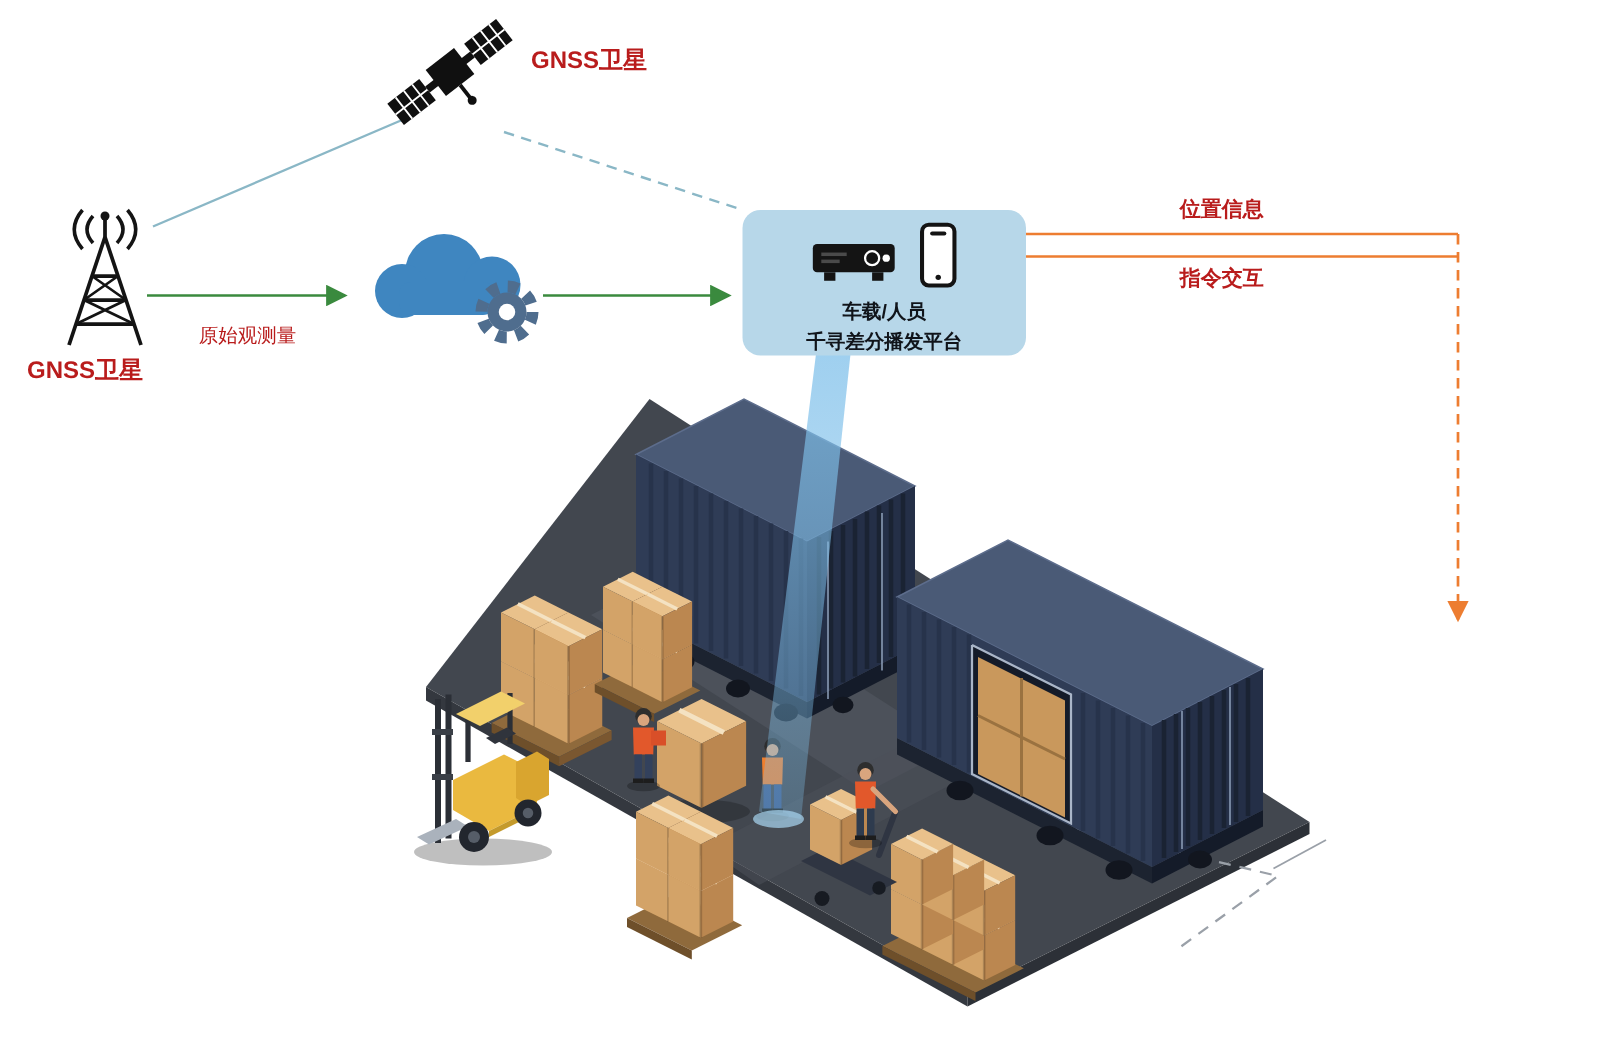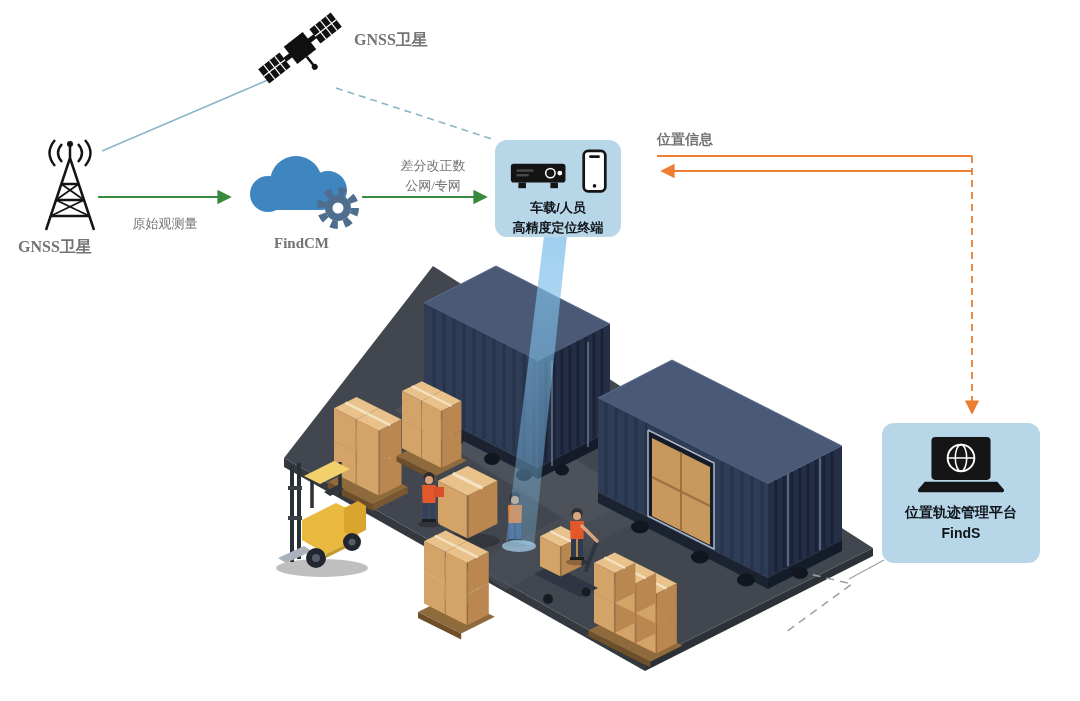--- a/index.html
+++ b/index.html
@@ -2,25 +2,25 @@
 <html><head>
 <meta charset="utf-8">
 <style>
   html,body{margin:0;padding:0;background:#fff;}
   .canvas{position:relative;width:1080px;height:701px;background:#fff;overflow:hidden;
           font-family:"Liberation Sans","DejaVu Sans",sans-serif;color:#141414;}
   .abs{position:absolute;}
   .scene{position:absolute;left:248px;top:228px;width:650px;height:462px;z-index:1;}
   .overlay{position:absolute;left:0;top:0;width:1080px;height:701px;z-index:2;pointer-events:none;}
   .icon-wrap{z-index:3;}
-  .lbl{position:absolute;z-index:4;white-space:nowrap;color:#737373;font-family:Liberation Serif, serif;}
+  .lbl{position:absolute;z-index:4;white-space:nowrap;color:#b91c1c;}
   .lbl.big{font-size:16px;font-weight:600;}
   .lbl.node{font-size:15px;font-weight:700;text-align:center;line-height:1.35;}
   .lbl.edge{font-size:13px;font-weight:500;text-align:center;line-height:1.55;}
-  .lbl.flow{font-size:14px;font-weight:600;}
+  .lbl.flow{font-size:14px;font-weight:600;text-align:center;}
   .node-box{position:absolute;z-index:3;background:#b7d7e9;border-radius:12px;
             display:flex;flex-direction:column;align-items:center;}
   .node-box .cap{font-weight:700;color:#10141a;text-align:center;line-height:1.5;}
   .terminal-box .cap{font-size:13px;}
   .platform-box .cap{font-size:14px;}
   .icons-row{display:flex;align-items:flex-end;gap:8px;}
 </style>
 </head>
 <body>
 
@@ -259,29 +259,24 @@
         <rect x="26" y="46" width="64" height="22" rx="8"></rect>
       </g>
       <g transform="translate(98,66)">
         <circle r="17" fill="none" stroke="#4f6d8e" stroke-width="8" stroke-dasharray="7 6.35"></circle>
         <circle r="13" fill="#4f6d8e"></circle>
         <circle r="5.5" fill="#ffffff"></circle>
       </g>
     </svg>
   </div>
   <div class="lbl node" style="left:214px;top:233px;width:175px;">
-    <div>FindCM</div>
-  </div>
-
-  <div class="lbl edge" style="left:378px;top:156px;width:110px;">
-    <div>差分改正数</div>
-    <div>公网/专网</div>
-  </div>
-
-  <div class="node-box terminal-box" style="left:495px;top:140px;width:126px;height:97px;">
+  </div>
+
+
+  <div class="node-box terminal-box" style="left:495px;top:140px;width:189px;height:97px;">
     <div class="icons-row" style="margin-top:8px;height:50px;">
       <span>
         <svg viewBox="0 0 68 40" width="64" height="38">
           <rect x="2" y="8" width="58" height="20" rx="3" fill="#141414"></rect>
           <rect x="8" y="14" width="18" height="2.5" fill="#4a4a4a"></rect>
           <rect x="8" y="19" width="13" height="2.5" fill="#4a4a4a"></rect>
           <circle cx="44" cy="18" r="5" fill="none" stroke="#ffffff" stroke-width="1.6"></circle>
           <circle cx="54" cy="18" r="2.6" fill="#ffffff"></circle>
           <rect x="10" y="28" width="8" height="6" fill="#141414"></rect>
           <rect x="44" y="28" width="8" height="6" fill="#141414"></rect>
@@ -289,32 +284,20 @@
       </span>
       <span>
         <svg viewBox="0 0 30 50" width="27" height="45">
           <rect x="3" y="2" width="24" height="45" rx="5" fill="#ffffff" stroke="#141414" stroke-width="3"></rect>
           <rect x="9" y="7" width="12" height="3" rx="1.5" fill="#141414"></rect>
           <circle cx="15" cy="41" r="2" fill="#141414"></circle>
         </svg>
       </span>
     </div>
     <div class="cap">车载/人员</div>
-    <div class="cap">高精度定位终端</div>
+    <div class="cap">千寻差分播发平台</div>
   </div>
 
   <div class="lbl flow" style="left:657px;top:131px;width:315px;">位置信息</div>
-
-  <div class="node-box platform-box" style="left:882px;top:423px;width:158px;height:140px;">
-    <span style="margin-top:14px;">
-      <svg viewBox="0 0 94 64" width="90" height="61">
-        <rect x="16" y="0" width="62" height="45" rx="4" fill="#151515"></rect>
-        <circle cx="47" cy="22" r="14" fill="none" stroke="#ffffff" stroke-width="2"></circle>
-        <ellipse cx="47" cy="22" rx="6" ry="14" fill="none" stroke="#ffffff" stroke-width="1.6"></ellipse>
-        <line x1="33" y1="22" x2="61" y2="22" stroke="#ffffff" stroke-width="1.6"></line>
-        <path d="M9,47 L85,47 L92,55 q1,3 -3,3 L5,58 q-4,0 -3,-3 Z" fill="#151515"></path>
-      </svg>
-    </span>
-    <div class="cap">位置轨迹管理平台</div>
-    <div class="cap">FindS</div>
-  </div>
+  <div class="lbl flow" style="left:657px;top:177px;width:315px;">指令交互</div>
+
 
 </div>
 
 </body></html>

